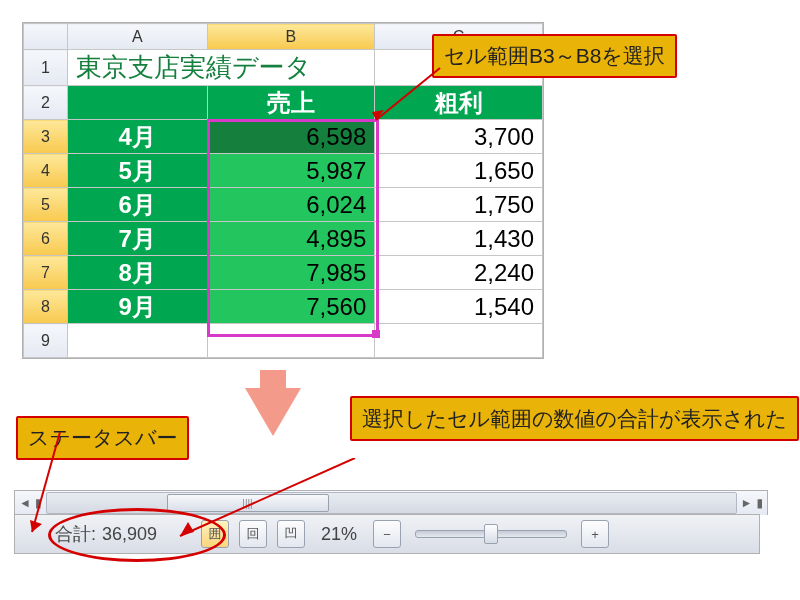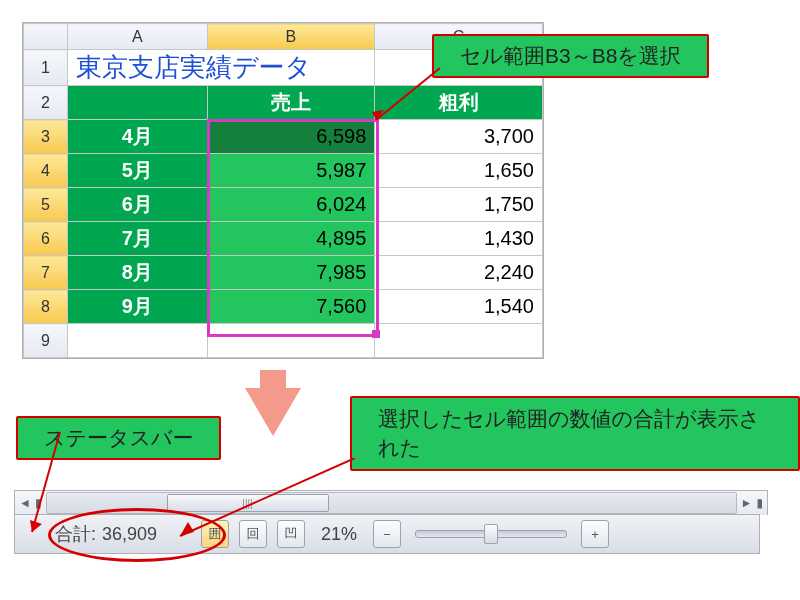--- a/index.html
+++ b/index.html
@@ -1,29 +1,29 @@
 <!DOCTYPE html>
 <html><head>
 <meta charset="utf-8">
 <style>
   body{margin:0;font-family:"MS PGothic","Meiryo",sans-serif;background:#fff;width:800px;height:600px;position:relative}
   .sheet{position:absolute;left:22px;top:22px;border:1px solid #b0b0b0;background:#fff}
   table{border-collapse:collapse}
-  td,th{border:1px solid #c6c6c6;height:34px;text-align:right;padding:0 8px;font-size:20px;box-sizing:border-box}
+  td,th{border:1px solid #c6c6c6;height:34px;text-align:right;padding:0 8px;font-size:24px;box-sizing:border-box}
   .colhdr{background:linear-gradient(#f5f7fb,#e5e9f2);text-align:center;font-size:16px;color:#333;height:26px;font-weight:normal}
   .rowhdr{background:linear-gradient(#f5f7fb,#e5e9f2);text-align:center;font-size:16px;color:#333;width:44px}
   .rowhdr.sel{background:linear-gradient(#fde89a,#f8c94e)}
   .colhdr.sel{background:linear-gradient(#fde89a,#f8c94e)}
-  .title{color:#1d4ed8;font-size:26px;text-align:left;font-weight:normal}
+  .title{color:#15803d;font-size:26px;text-align:left;font-weight:normal}
   .green{background:#00a650;color:#fff;text-align:center;font-weight:bold}
   .selcell{background:#22c55e}
   .active{background:#15803d}
   .selbox{position:absolute;border:3px solid #d63ac6;pointer-events:none}
   .handle{position:absolute;width:8px;height:8px;background:#d63ac6;bottom:-4px;right:-4px}
-  .callout{position:absolute;border:2px solid #d40000;background:#22c55e;padding:6px 26px;font-size:21px;color:#222;border-radius:2px}
+  .callout{position:absolute;border:2px solid #d40000;background:#eab308;padding:6px 10px;font-size:21px;color:#222;border-radius:2px}
   .arrow-down{position:absolute;width:0;height:0;border-left:28px solid transparent;border-right:28px solid transparent;border-top:48px solid #f39a8a}
   .arrow-stem{position:absolute;width:26px;height:20px;background:#f39a8a}
   .statusbar{position:absolute;border:1px solid #b0b0b0;background:linear-gradient(#f0f2f6,#d9dde6);height:38px;display:flex;align-items:center;font-size:18px;color:#444}
   .sheet-tabs{position:absolute;border:1px solid #b0b0b0;border-bottom:none;background:linear-gradient(#f5f7fb,#e5e9f2);height:24px}
   .vbtn{width:26px;height:26px;border:1px solid #9aa2b0;background:linear-gradient(#fdfdfe,#e3e7ef);margin:0 2px;display:inline-flex;align-items:center;justify-content:center;font-size:13px;color:#555;border-radius:3px}
   .vbtn.active{background:linear-gradient(#fff3c0,#fbd57b)}
   .slider{height:6px;background:linear-gradient(#c5cad4,#e5e9f2);border:1px solid #9aa2b0;border-radius:3px;position:relative;flex:0 0 150px;margin:0 6px}
   .thumb{position:absolute;width:12px;height:18px;background:linear-gradient(#fdfdfe,#d7dce6);border:1px solid #9aa2b0;border-radius:2px;top:-7px;left:50%;transform:translateX(-50%)}
   .ellipse{position:absolute;border:3px solid #d40000;border-radius:50%;pointer-events:none}
   svg.lead{position:absolute;pointer-events:none}

